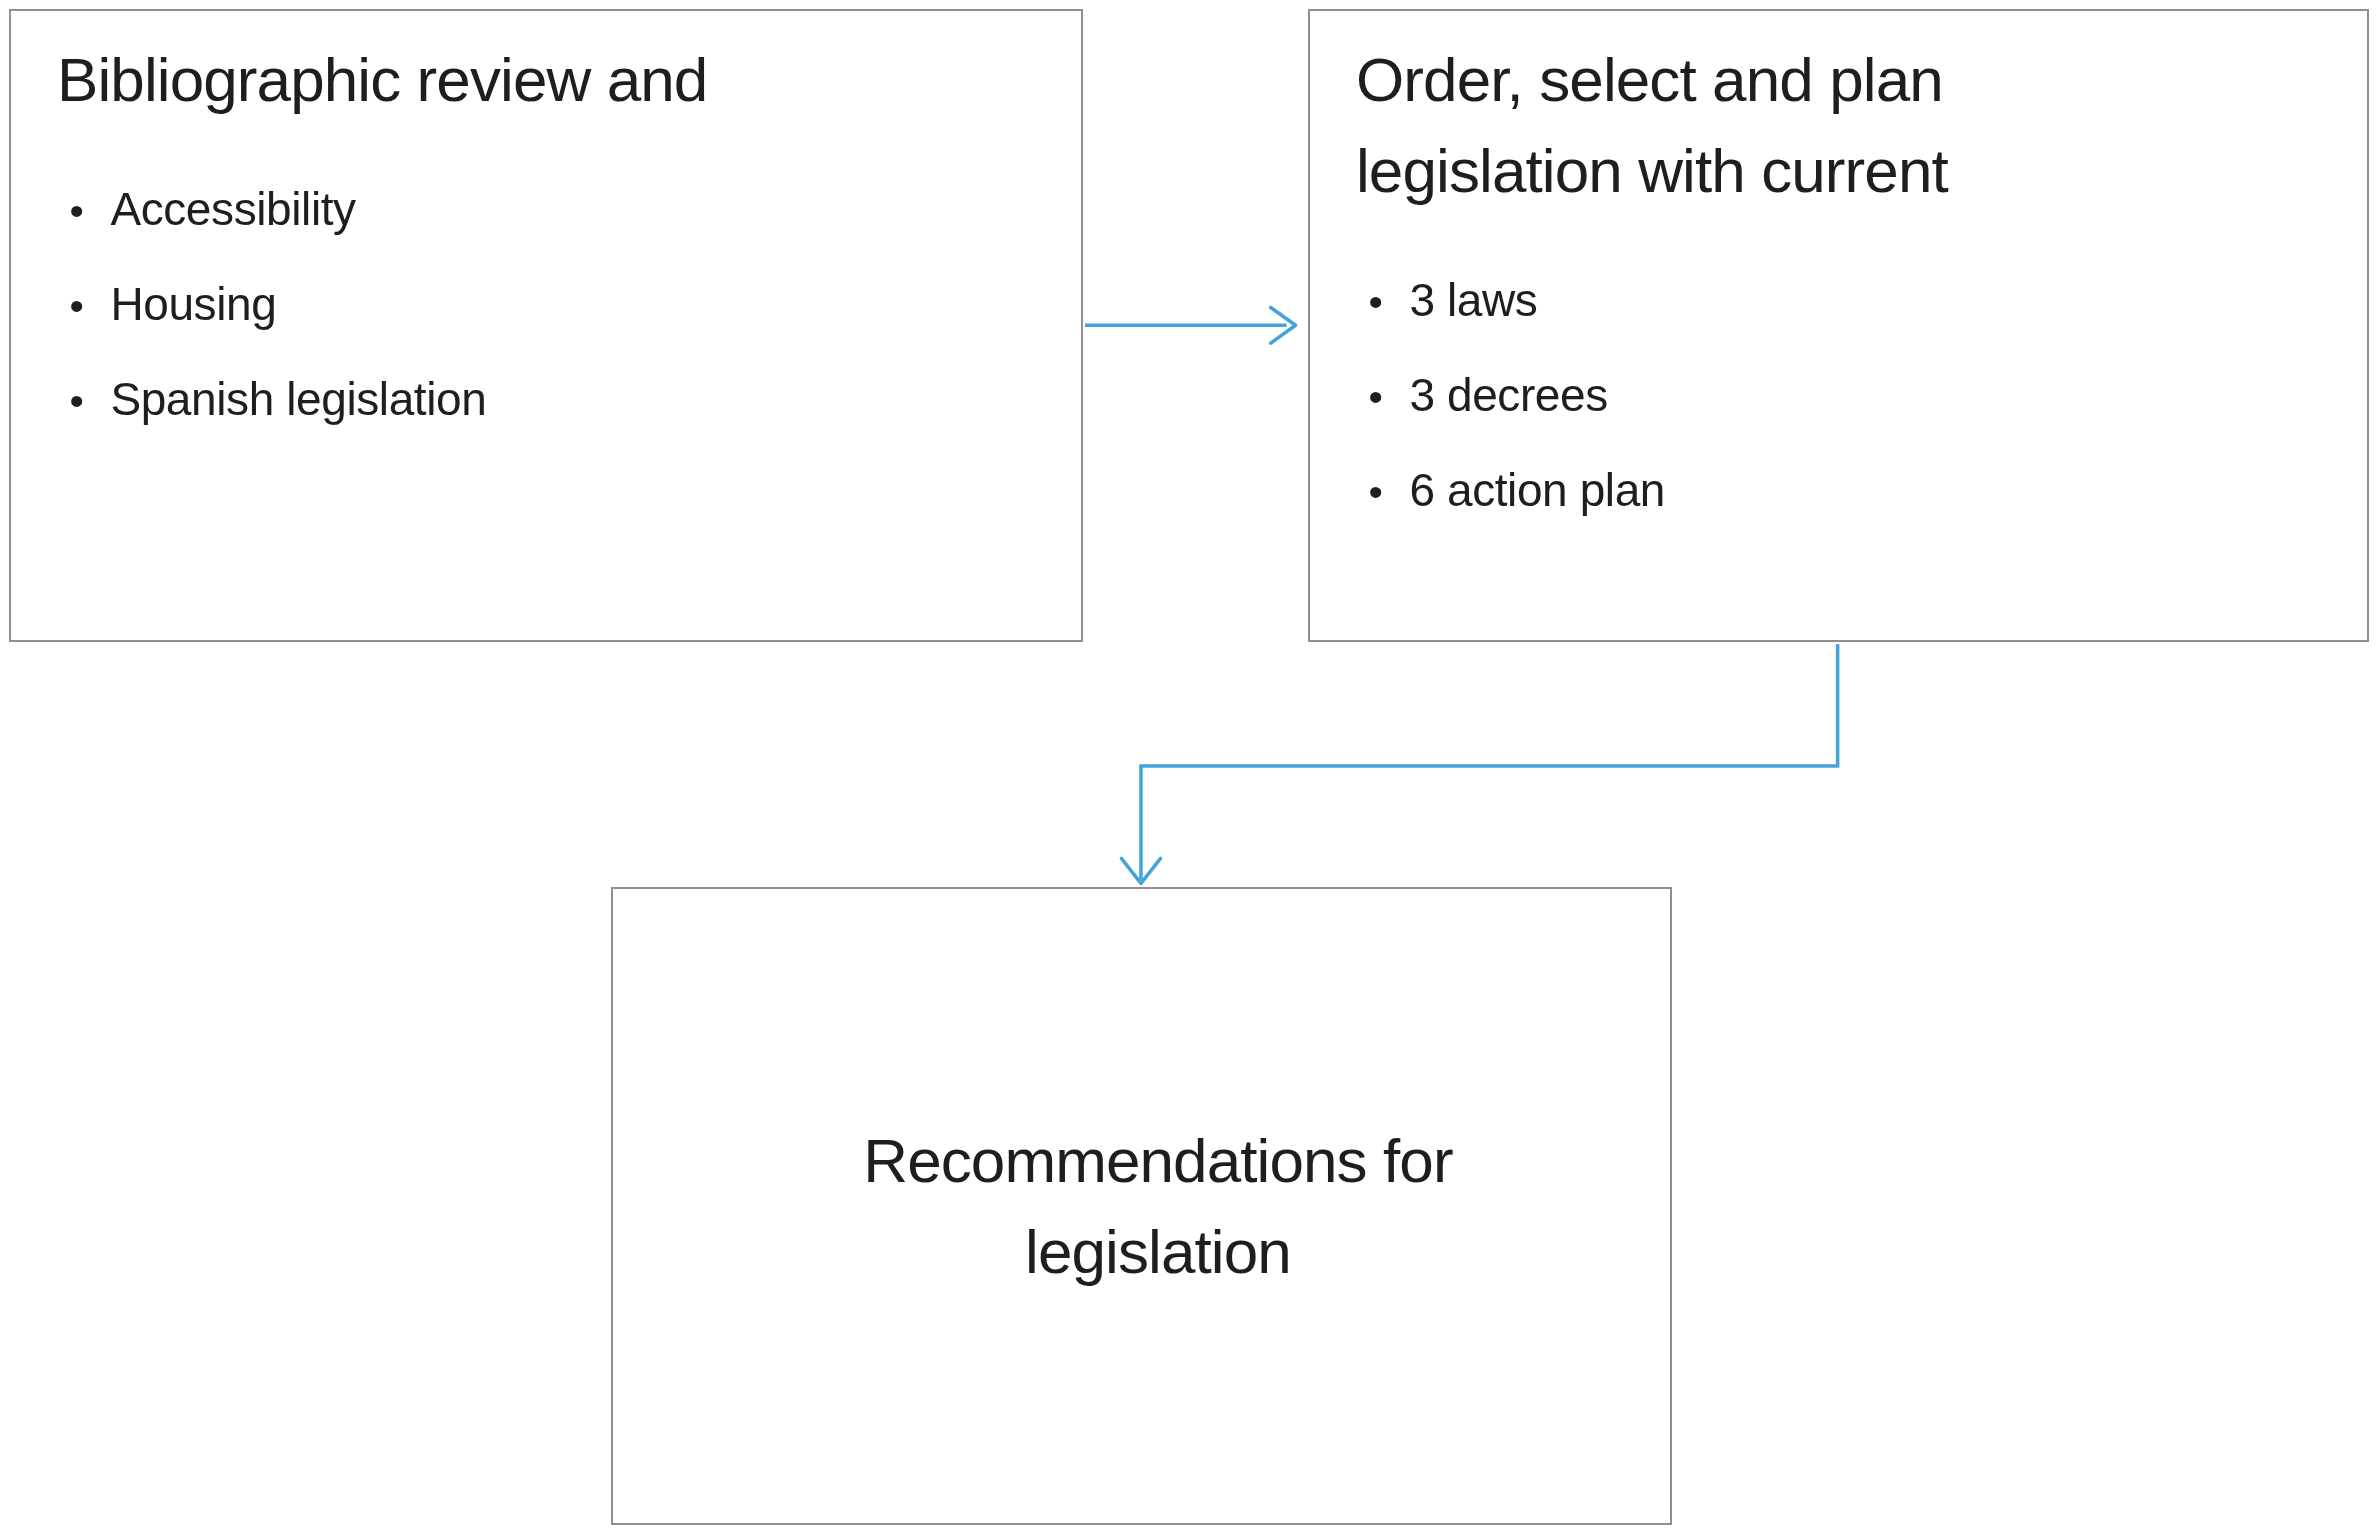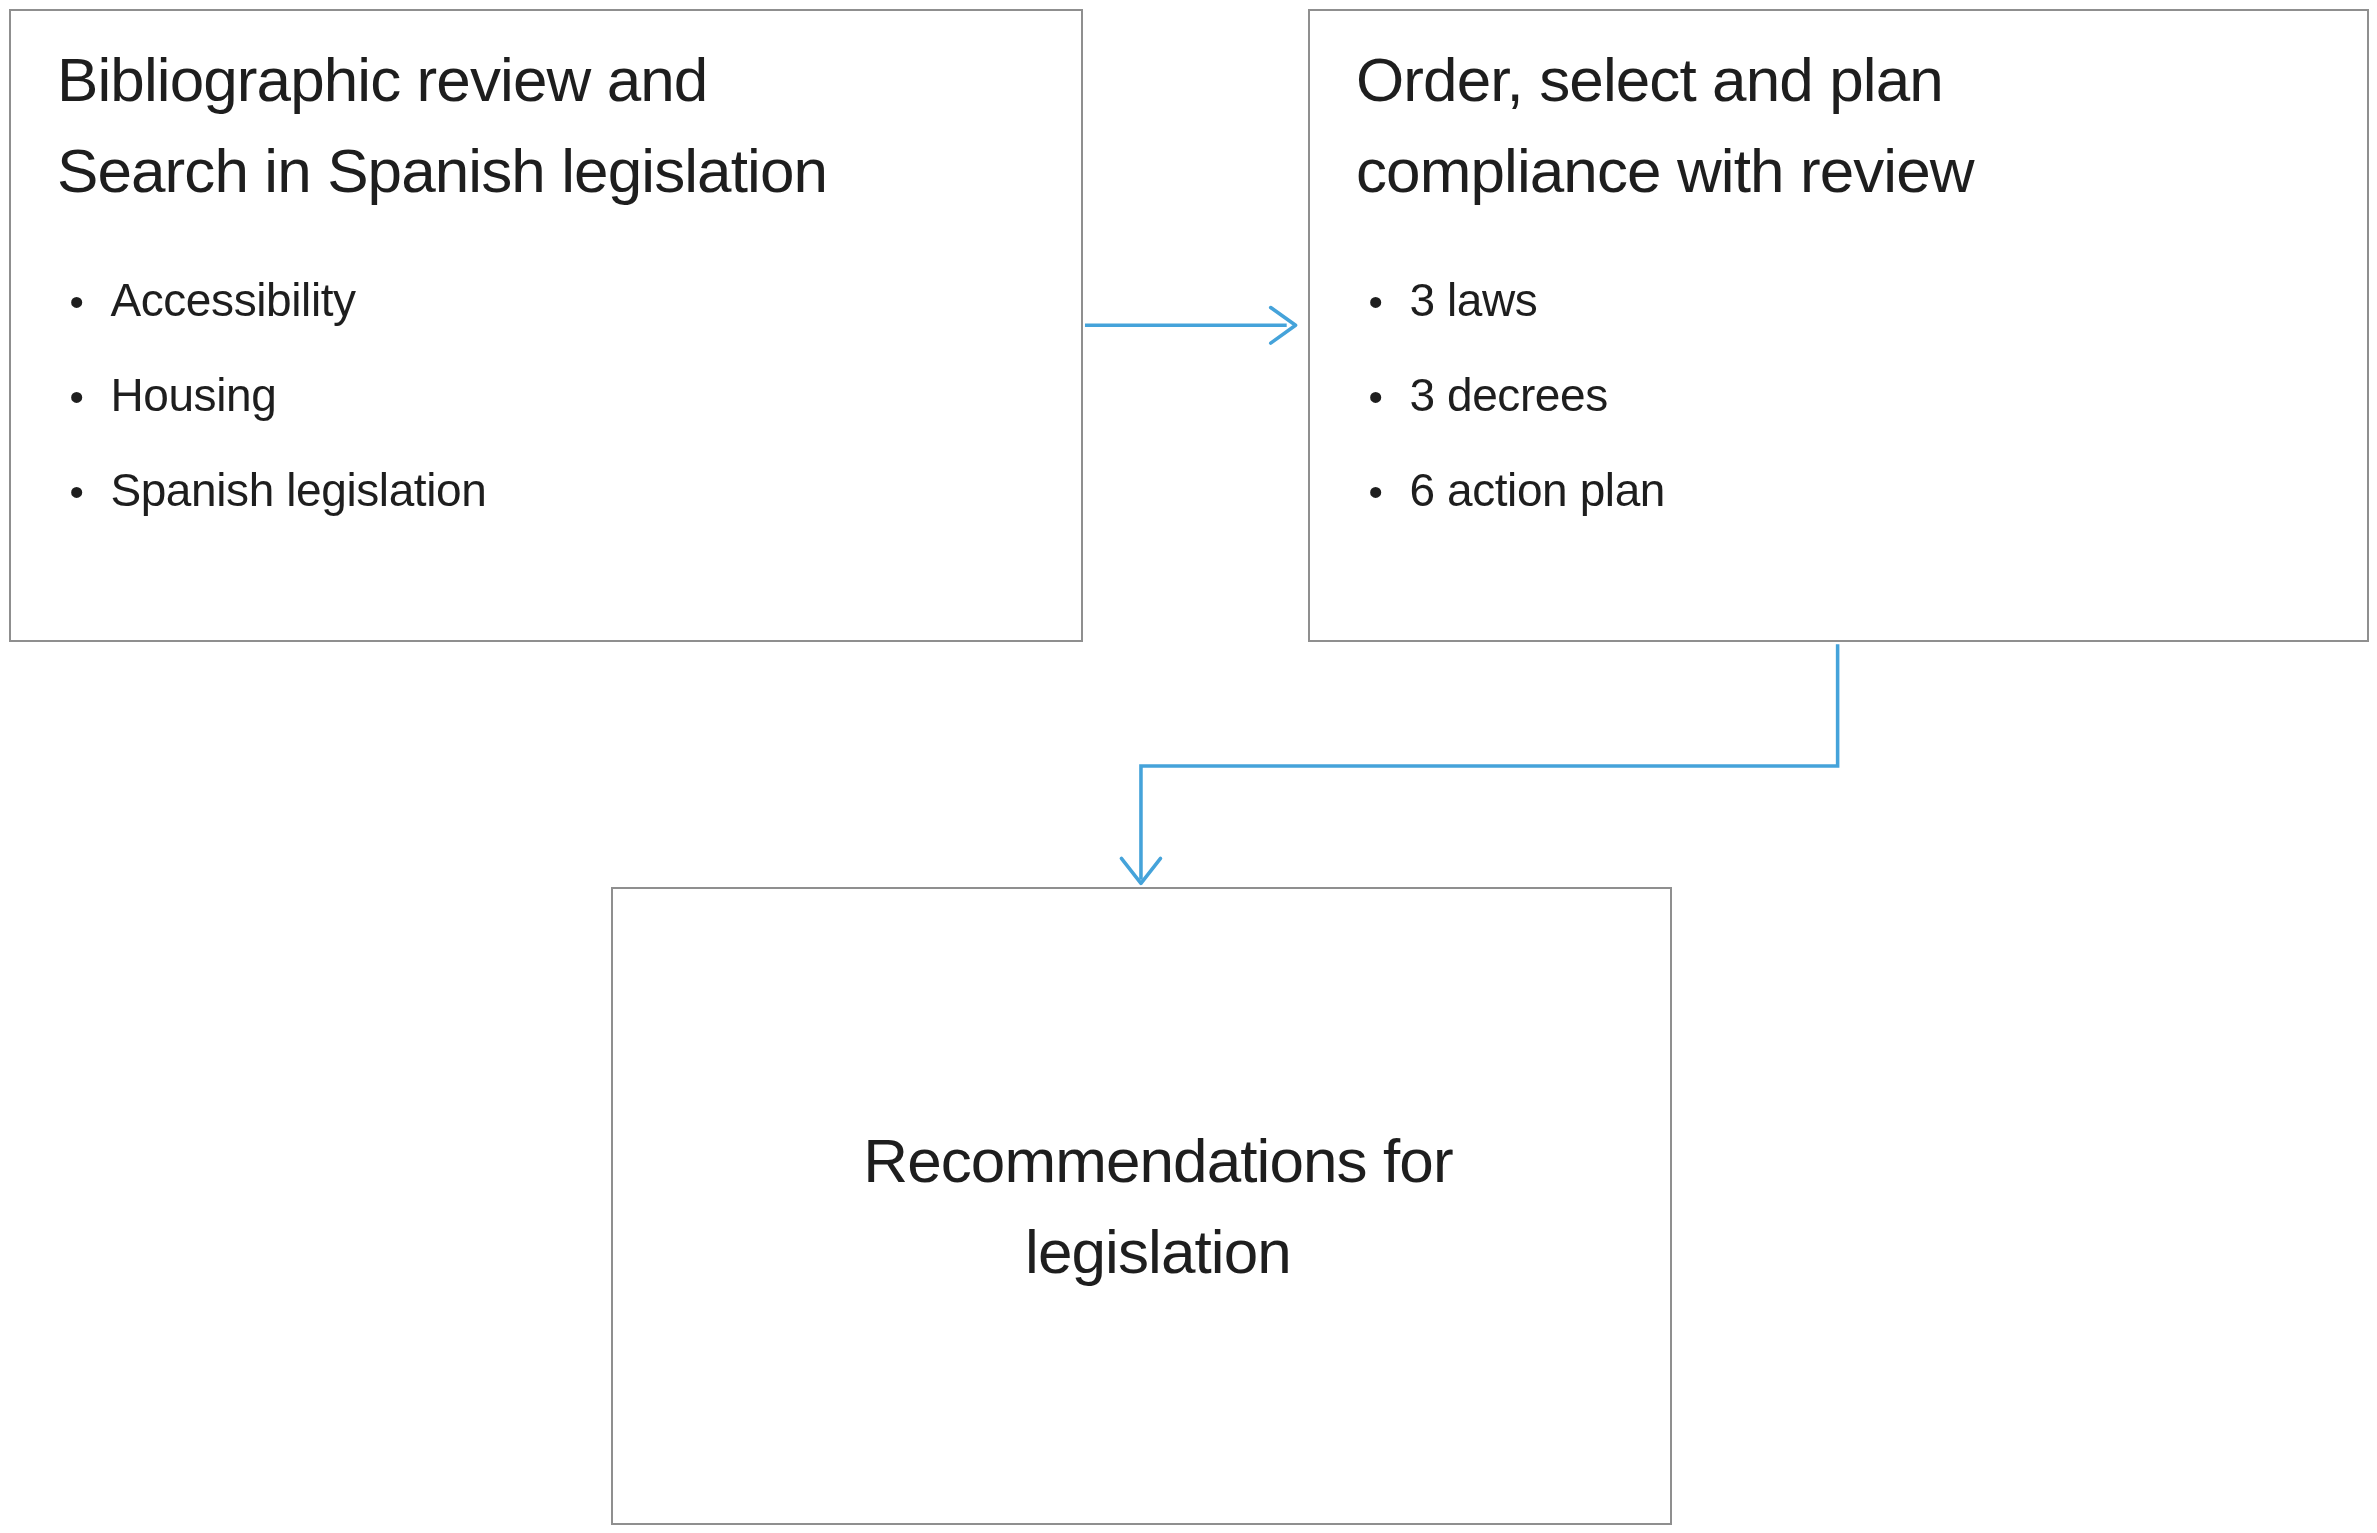--- a/index.html
+++ b/index.html
@@ -86,42 +86,41 @@
   }
 </style>
 </head>
 <body>
 
 <div class="canvas">
 
   <div class="node node-1">
     <div>
       <div class="title-line">Bibliographic review and</div>
-      <div class="title-line">Search in Spanish legislation</div>
     </div>
     <div class="bullets">
       <div class="bullet">
         <span class="dot">•</span>
         <span>Accessibility</span>
       </div>
       <div class="bullet">
         <span class="dot">•</span>
         <span>Housing</span>
       </div>
       <div class="bullet">
         <span class="dot">•</span>
         <span>Spanish legislation</span>
       </div>
     </div>
   </div>
 
   <div class="node node-2">
     <div>
       <div class="title-line">Order, select and plan</div>
-      <div class="title-line">compliance with review</div>
+      <div class="title-line">legislation with current</div>
     </div>
     <div class="bullets">
       <div class="bullet">
         <span class="dot">•</span>
         <span>3 laws</span>
       </div>
       <div class="bullet">
         <span class="dot">•</span>
         <span>3 decrees</span>
       </div>

